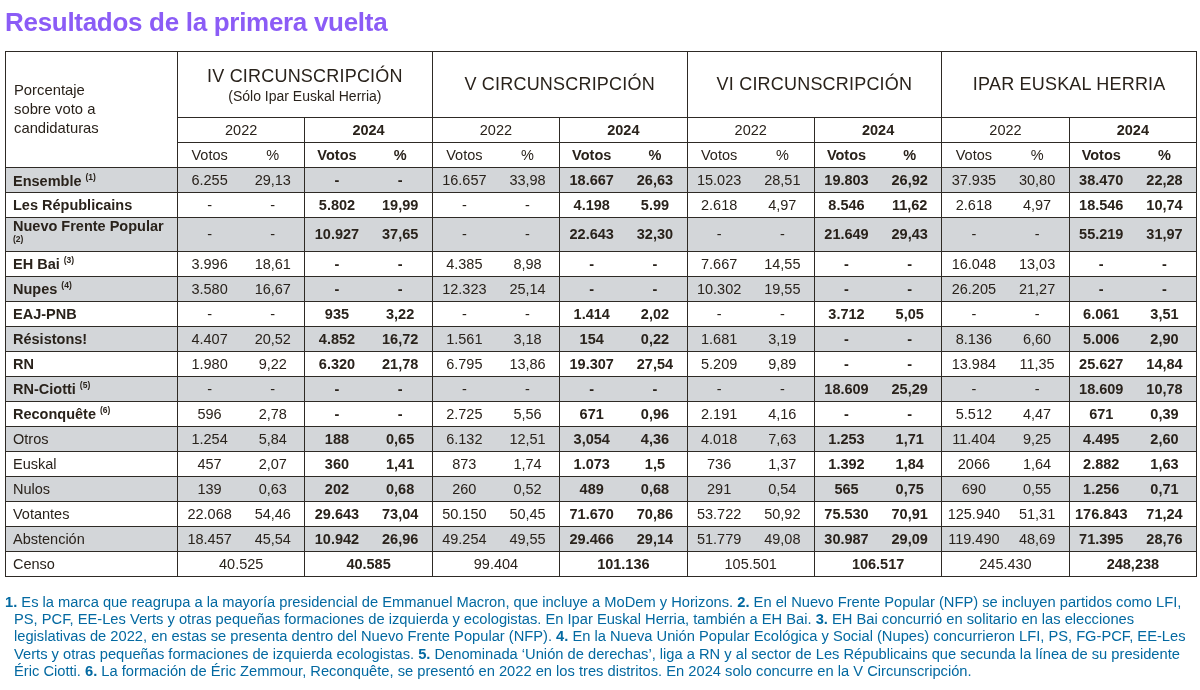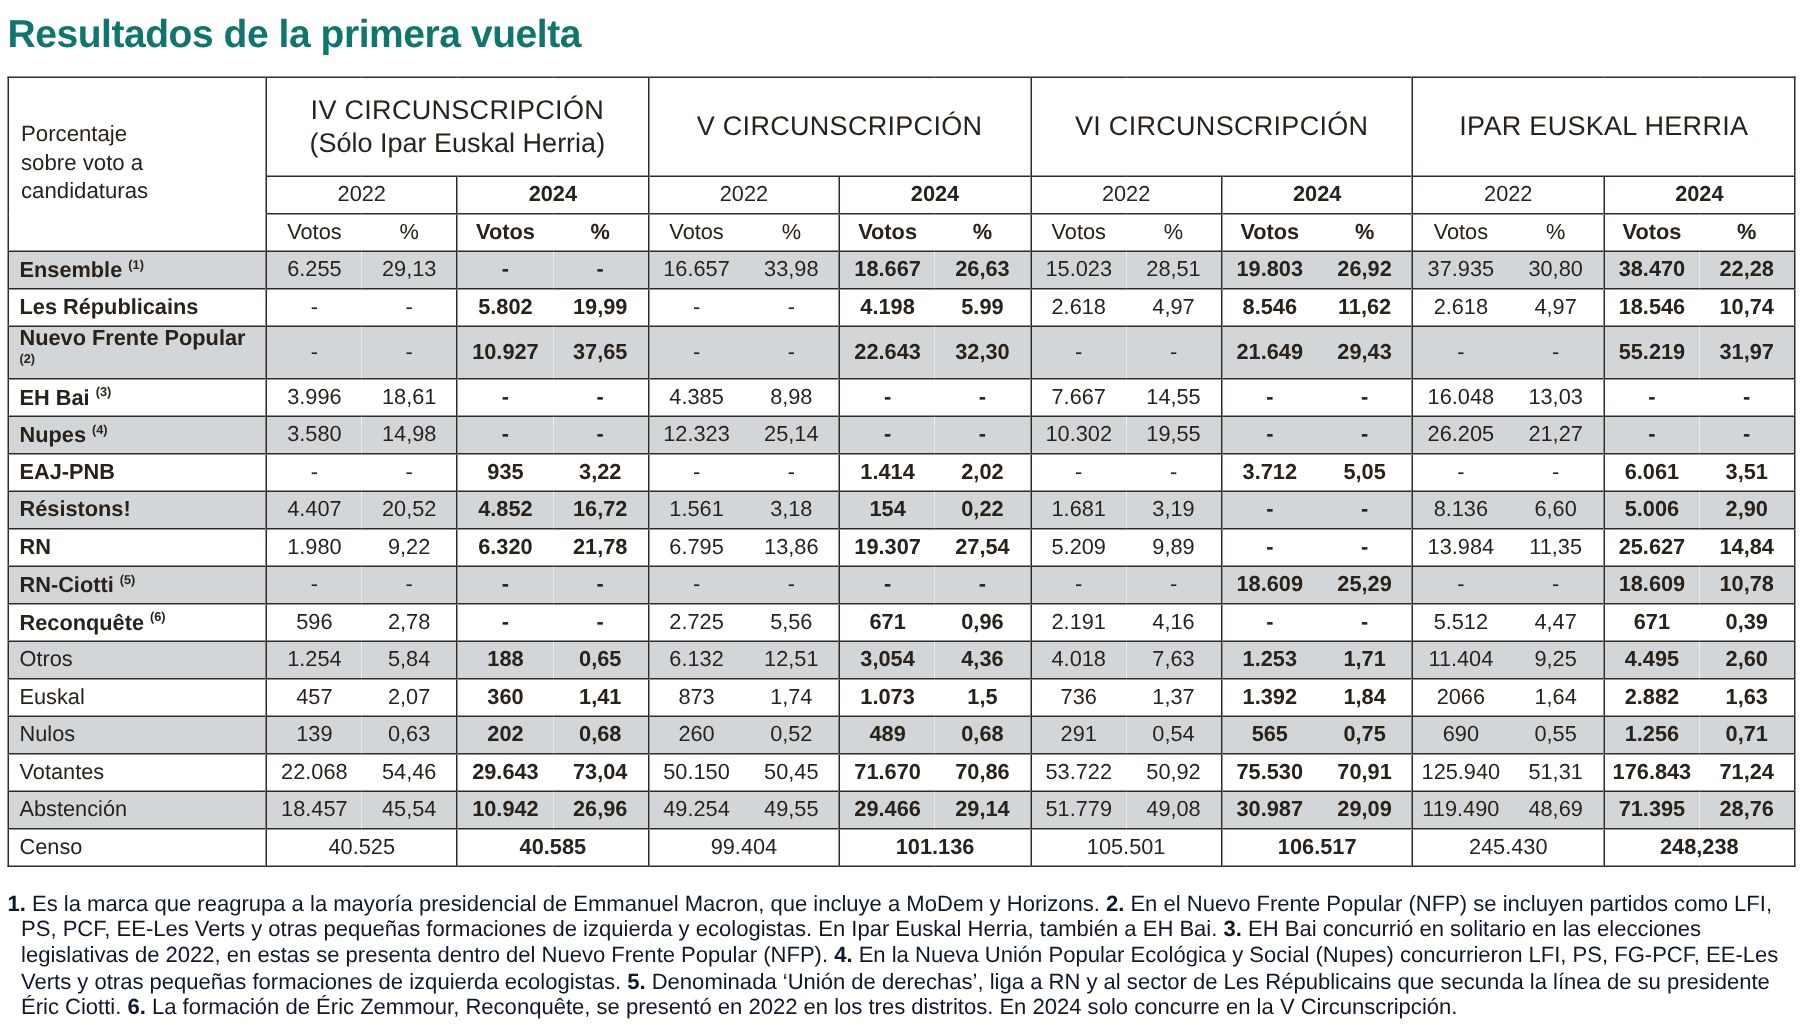--- a/index.html
+++ b/index.html
@@ -7,21 +7,21 @@
     width: 1200px; height: 690px;
     background: #ffffff;
     overflow: hidden;
     font-family: "Liberation Sans", sans-serif;
     color: #29221b;
   }
   h1[data-name="page-title"] {
     font-size: 26px;
     font-weight: bold;
     letter-spacing: -0.3px;
-    color: #0f766e;
+    color: #8b5cf6;
     margin: 7px 0 13px 5px;
   }
   table[data-name="results-table"] {
     border-collapse: collapse;
     table-layout: fixed;
     margin-left: 5px;
     width: 1191px;
     border: 1.5px solid #2e2a25;
   }
   th, td {
@@ -44,32 +44,32 @@
   tbody tr:first-child td, tbody tr:first-child th { border-top: 1.5px solid #2e2a25; }
   .corner {
     text-align: left;
     padding: 0 24px 0 8px;
     white-space: pre-line;
     font-size: 14.8px;
     line-height: 19px;
     vertical-align: middle;
   }
   .gname { font-size: 18px; font-weight: normal; letter-spacing: 0.2px; }
-  .gsub  { font-size: 18px; font-weight: normal; margin-top: 1px; }
+  .gsub  { font-size: 14px; font-weight: normal; margin-top: 1px; }
   .y24, .b { font-weight: bold; }
   .lbl { text-align: left; padding-left: 7px; }
   .lbl sup { font-size: 8.5px; letter-spacing: 0; }
   p[data-name="footnotes"] {
     margin: 17px 0 0 5px;
     width: 1186px;
     font-size: 14.7px;
     line-height: 17.3px;
     padding-left: 9px;
     text-indent: -9px;
-    color: #0f172a;
+    color: #0369a1;
   }
   p[data-name="footnotes"] b { font-weight: bold; }
 </style>
 </head>
 <body>
 
 <h1 data-name="page-title">Resultados de la primera vuelta</h1>
 
 <table data-name="results-table">
   <colgroup data-name="column-widths">
@@ -212,21 +212,21 @@
         <td class="yb y24" data-name="cell">-</td>
         <td class="y24" data-name="cell">-</td>
         <td class="gb" data-name="cell">16.048</td>
         <td data-name="cell">13,03</td>
         <td class="yb y24" data-name="cell">-</td>
         <td class="y24" data-name="cell">-</td>
       </tr>
       <tr data-name="table-row">
         <td class="lbl b" data-name="row-label">Nupes <sup data-name="footnote-marker">(4)</sup></td>
         <td class="gb" data-name="cell">3.580</td>
-        <td data-name="cell">14,98</td>
+        <td data-name="cell">16,67</td>
         <td class="yb y24" data-name="cell">-</td>
         <td class="y24" data-name="cell">-</td>
         <td class="gb" data-name="cell">12.323</td>
         <td data-name="cell">25,14</td>
         <td class="yb y24" data-name="cell">-</td>
         <td class="y24" data-name="cell">-</td>
         <td class="gb" data-name="cell">10.302</td>
         <td data-name="cell">19,55</td>
         <td class="yb y24" data-name="cell">-</td>
         <td class="y24" data-name="cell">-</td>

